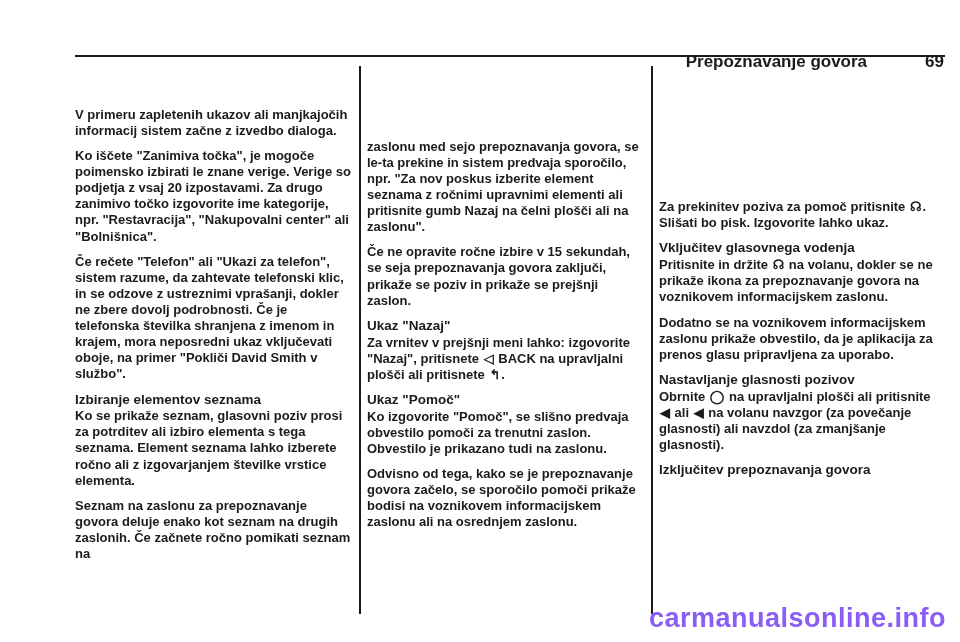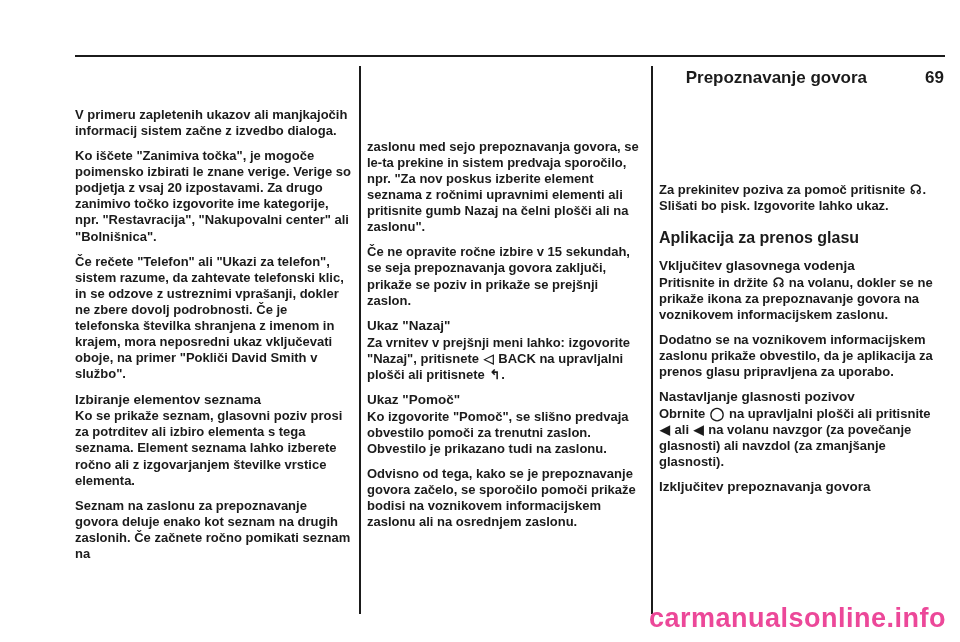--- a/index.html
+++ b/index.html
@@ -1,37 +1,37 @@
 <!DOCTYPE html>
 <html><head>
 <meta charset="utf-8">
 <style>
   html,body{margin:0;padding:0;background:#ffffff;}
   .page{
     position:relative;width:960px;height:642px;background:#ffffff;
     font-family:"Liberation Sans",sans-serif;color:#1b1b1b;overflow:hidden;
   }
   .header{
-    position:absolute;top:24px;left:75px;right:16px;
+    position:absolute;top:8px;left:75px;right:16px;
     display:flex;justify-content:flex-end;align-items:baseline;gap:58px;
   }
   .header-title{font-size:17px;font-weight:bold;}
   .page-num{font-size:17px;font-weight:bold;margin-top:44px;}
   .rule{position:absolute;top:55px;left:75px;right:15px;height:2px;background:#1b1b1b;}
   .columns{position:absolute;top:64px;left:75px;right:15px;display:flex;align-items:center;}
   .col{width:278px;font-size:13px;line-height:1.24;font-weight:bold;}
   .vline{width:2px;background:#1b1b1b;height:548px;margin:2px 6px 0 6px;flex:none;}
   .para{margin:0 0 9px 0;}
   .subhead{margin:0 0 0 0;font-size:13.5px;}
   .subhead + .para{margin-top:0;}
   .bighead{margin:14px 0 10px 0;font-size:16px;}
   .ic{font-weight:bold;padding:0 1px;}
   .watermark{
     position:absolute;right:14px;bottom:8px;
-    font-size:27px;font-weight:bold;color:#ec4899;letter-spacing:0.5px;
+    font-size:27px;font-weight:bold;color:#8b5cf6;letter-spacing:0.5px;
   }
 </style>
 </head>
 <body>
 
 <div class="page">
 
   <div class="header">
     <span class="header-title">Prepoznavanje govora</span>
     <span class="page-num">69</span>
@@ -58,21 +58,20 @@
       <p class="para"><span>Za vrnitev v prejšnji meni lahko: izgovorite "Nazaj", pritisnete </span><span class="ic">◁</span><span> BACK na upravljalni plošči ali pritisnete </span><span class="ic">↰</span><span>.</span></p>
       <p class="para subhead">Ukaz "Pomoč"</p>
       <p class="para">Ko izgovorite "Pomoč", se slišno predvaja obvestilo pomoči za trenutni zaslon. Obvestilo je prikazano tudi na zaslonu.</p>
       <p class="para">Odvisno od tega, kako se je prepoznavanje govora začelo, se sporočilo pomoči prikaže bodisi na voznikovem informacijskem zaslonu ali na osrednjem zaslonu.</p>
     </div>
 
     <div class="vline"></div>
 
     <div class="col">
       <p class="para"><span>Za prekinitev poziva za pomoč pritisnite </span><span class="ic">☊</span><span>. Slišati bo pisk. Izgovorite lahko ukaz.</span></p>
-      <p class="para bighead">Aplikacija za prenos glasu</p>
       <p class="para subhead">Vključitev glasovnega vodenja</p>
       <p class="para"><span>Pritisnite in držite </span><span class="ic">☊</span><span> na volanu, dokler se ne prikaže ikona za prepoznavanje govora na voznikovem informacijskem zaslonu.</span></p>
       <p class="para">Dodatno se na voznikovem informacijskem zaslonu prikaže obvestilo, da je aplikacija za prenos glasu pripravljena za uporabo.</p>
       <p class="para subhead">Nastavljanje glasnosti pozivov</p>
       <p class="para"><span>Obrnite </span><span class="ic">◯</span><span> na upravljalni plošči ali pritisnite </span><span class="ic">◀</span><span> ali </span><span class="ic">◀</span><span> na volanu navzgor (za povečanje glasnosti) ali navzdol (za zmanjšanje glasnosti).</span></p>
       <p class="para subhead">Izključitev prepoznavanja govora</p>
     </div>
 
   </div>
 

